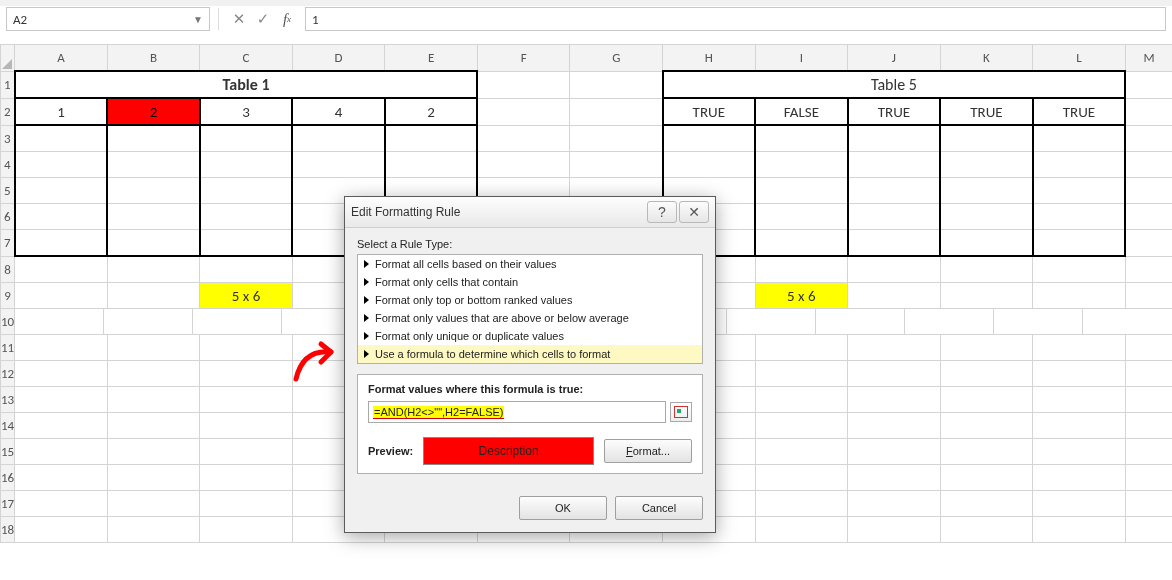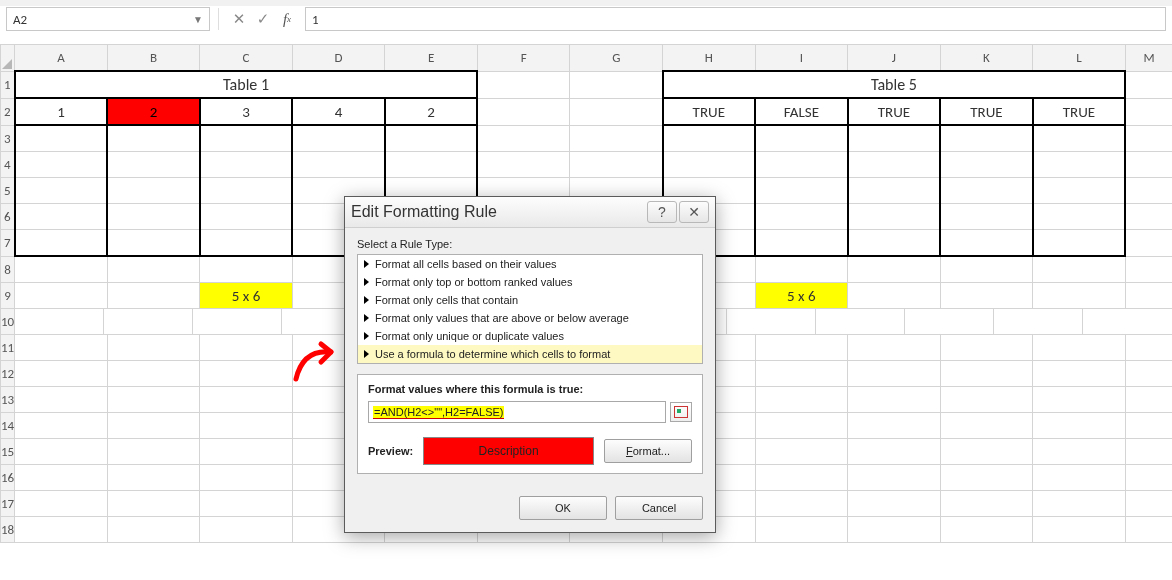--- a/index.html
+++ b/index.html
@@ -60,21 +60,21 @@
   .dialog {
     position: absolute; left: 344px; top: 196px; width: 370px;
     border: 1px solid #5b5b5b; background: #f0f0f0;
     font-family: 'Segoe UI', Tahoma, sans-serif; font-size: 11px; color: #222;
     box-shadow: 0 4px 18px rgba(0,0,0,0.35);
   }
   .dlg-titlebar {
     height: 30px; background: linear-gradient(#fdfdfd,#e9e9e9); border-bottom: 1px solid #cfcfcf;
     display: flex; align-items: center; justify-content: space-between; padding: 0 6px;
   }
-  .dlg-titlebar .title { font-size: 16px; color: #333; }
+  .dlg-titlebar .title { font-size: 12px; color: #333; }
   .dlg-ctrls { display: flex; gap: 2px; }
   .dlg-ctrl {
     width: 28px; height: 20px; border: 1px solid #b8b8b8; border-radius: 3px;
     background: linear-gradient(#fcfcfc,#e6e6e6);
     display: flex; align-items: center; justify-content: center; font-size: 14px; color: #555;
   }
   .dlg-body { padding: 10px 12px 12px 12px; }
   .section-lbl { font-size: 11px; margin-bottom: 4px; }
   .rule-list { border: 1px solid #b0b0b0; background: #fff; margin-bottom: 10px; }
   .rule-item { padding: 3px 6px; display: flex; align-items: center; gap: 4px; cursor: default; }
@@ -144,21 +144,21 @@
         <th class="colH">H</th>
         <th class="colI">I</th>
         <th class="colJ">J</th>
         <th class="colK">K</th>
         <th class="colL">L</th>
         <th class="colM">M</th>
       </tr>
 
       <tr>
         <th class="rowhdr">1</th>
-        <td class="title-cell tb-l tb-t" colspan="5" style="border-right:2px solid #000;">Table 1</td>
+        <td class="title-cell tb-l tb-t" colspan="5" style="border-right:2px solid #000;font-weight:bold;">Table 1</td>
         <td></td>
         <td></td>
         <td class="title-cell tb-l tb-t" colspan="5" style="border-right:2px solid #000;">Table 5</td>
         <td></td>
       </tr>
 
       <tr>
         <th class="rowhdr">2</th>
         <td class="tb-l tb-t tb-b" style="border-right:2px solid #000;">1</td>
         <td class="red-fill tb-t tb-b" style="border-right:2px solid #000;">2</td>
@@ -452,25 +452,25 @@
     </div>
     <div class="dlg-body">
       <div class="section-lbl">Select a Rule Type:</div>
       <div class="rule-list">
         <div class="rule-item">
             <span class="tri"></span>
             <span>Format all cells based on their values</span>
           </div>
         <div class="rule-item">
             <span class="tri"></span>
-            <span>Format only top or bottom ranked values</span>
+            <span>Format only cells that contain</span>
           </div>
         <div class="rule-item">
             <span class="tri"></span>
-            <span>Format only cells that contain</span>
+            <span>Format only top or bottom ranked values</span>
           </div>
         <div class="rule-item">
             <span class="tri"></span>
             <span>Format only values that are above or below average</span>
           </div>
         <div class="rule-item">
             <span class="tri"></span>
             <span>Format only unique or duplicate values</span>
           </div>
         <div class="rule-item selected">

